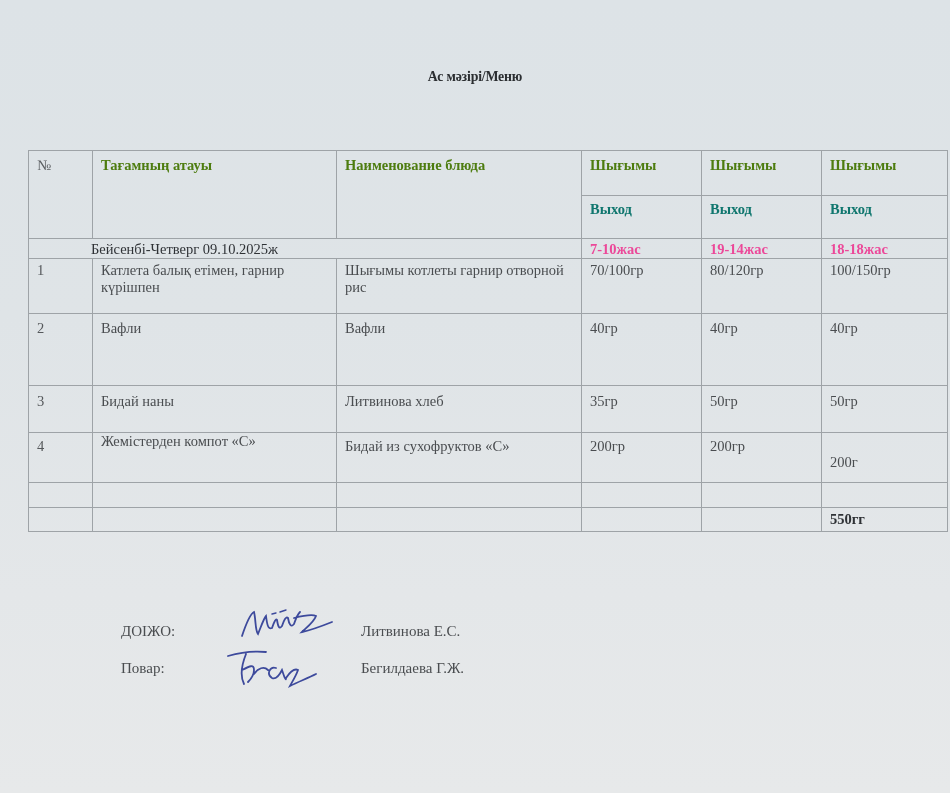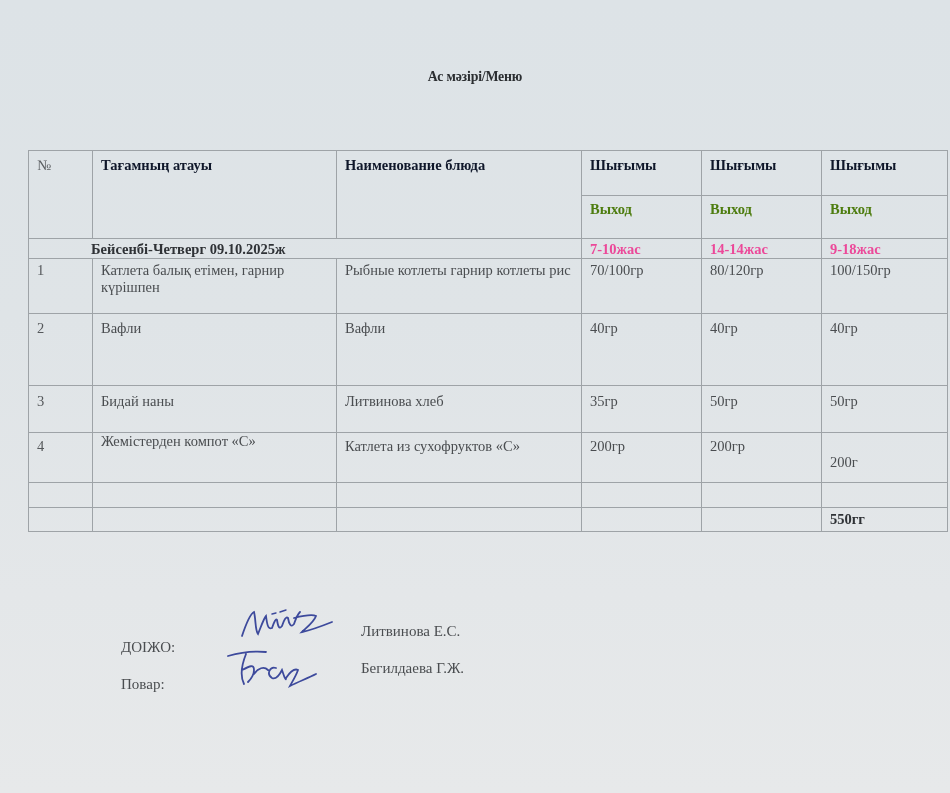--- a/index.html
+++ b/index.html
@@ -16,32 +16,32 @@
   }
   table.menu {
     position:absolute; left:28px; top:150px; width:919px;
     border-collapse:collapse; table-layout:fixed;
     font-size:14.5px; color:#4a4d50;
   }
   table.menu td {
     border:1px solid #9ea3a7; vertical-align:top; padding:3px 8px 0 8px;
     line-height:17px; overflow:hidden;
   }
-  .hdr { font-weight:bold; color:#0f172a; padding-top:6px !important; }
-  .sub { font-weight:bold; color:#4d7c0f; padding-top:5px !important; }
-  .day { font-weight:bold; color:#2f3236; padding-left:62px !important; padding-top:2px !important; }
+  .hdr { font-weight:bold; color:#4d7c0f; padding-top:6px !important; }
+  .sub { font-weight:bold; color:#0f766e; padding-top:5px !important; }
+  .day { font-weight:normal; color:#2f3236; padding-left:62px !important; padding-top:2px !important; }
   .age { font-weight:bold; color:#ec4899; padding-top:2px !important; }
   .total { font-weight:bold; color:#2f3236; padding-top:3px !important;margin-top:15px; }
   .num { color:#55585b; }
   .sign {
     position:absolute; left:121px; top:615px; font-size:15px; color:#4a4d50;
     font-family:"Liberation Serif", serif;
   }
   .sign .row { position:relative; height:37px; }
-  .sign .role { position:absolute; left:0; top:24px; }
+  .sign .role { position:absolute; left:0; top:8px; }
   .sign .name { position:absolute; left:240px; top:8px; white-space:nowrap; }
   .sig { position:absolute; }
 </style>
 </head>
 <body>
 
 <div class="title">Ас мәзірі/Меню</div>
 
 <table class="menu">
   <colgroup>
@@ -62,27 +62,27 @@
     <td class="hdr">Шығымы</td>
   </tr>
   <tr style="height:43px">
     <td class="sub">Выход</td>
     <td class="sub">Выход</td>
     <td class="sub">Выход</td>
   </tr>
   <tr style="height:20px">
     <td colspan="3" class="day">Бейсенбі-Четверг 09.10.2025ж</td>
     <td class="age">7-10жас</td>
-    <td class="age">14-14жас</td>
-    <td class="age">9-18жас</td>
+    <td class="age">19-14жас</td>
+    <td class="age">18-18жас</td>
   </tr>
   <tr style="height:55px">
     <td class="num">1</td>
     <td>Катлета балық етімен, гарнир күрішпен</td>
-    <td>Рыбные котлеты гарнир котлеты рис</td>
+    <td>Шығымы котлеты гарнир отворной рис</td>
     <td>70/100гр</td>
     <td>80/120гр</td>
     <td>100/150гр</td>
   </tr>
   <tr style="height:72px">
     <td class="num" style="padding-top:6px">2</td>
     <td style="padding-top:6px">Вафли</td>
     <td style="padding-top:6px">Вафли</td>
     <td style="padding-top:6px">40гр</td>
     <td style="padding-top:6px">40гр</td>
@@ -92,21 +92,21 @@
     <td class="num" style="padding-top:7px">3</td>
     <td style="padding-top:7px">Бидай наны</td>
     <td style="padding-top:7px">Литвинова хлеб</td>
     <td style="padding-top:7px">35гр</td>
     <td style="padding-top:7px">50гр</td>
     <td style="padding-top:7px">50гр</td>
   </tr>
   <tr style="height:50px">
     <td class="num" style="padding-top:5px">4</td>
     <td style="padding-top:0">Жемістерден компот «С»</td>
-    <td style="padding-top:5px">Катлета из сухофруктов «С»</td>
+    <td style="padding-top:5px">Бидай из сухофруктов «С»</td>
     <td style="padding-top:5px">200гр</td>
     <td style="padding-top:5px">200гр</td>
     <td style="padding-top:21px">200г</td>
   </tr>
   <tr style="height:25px">
     <td></td>
         <td></td>
     <td></td>
         <td></td>
     <td></td>

